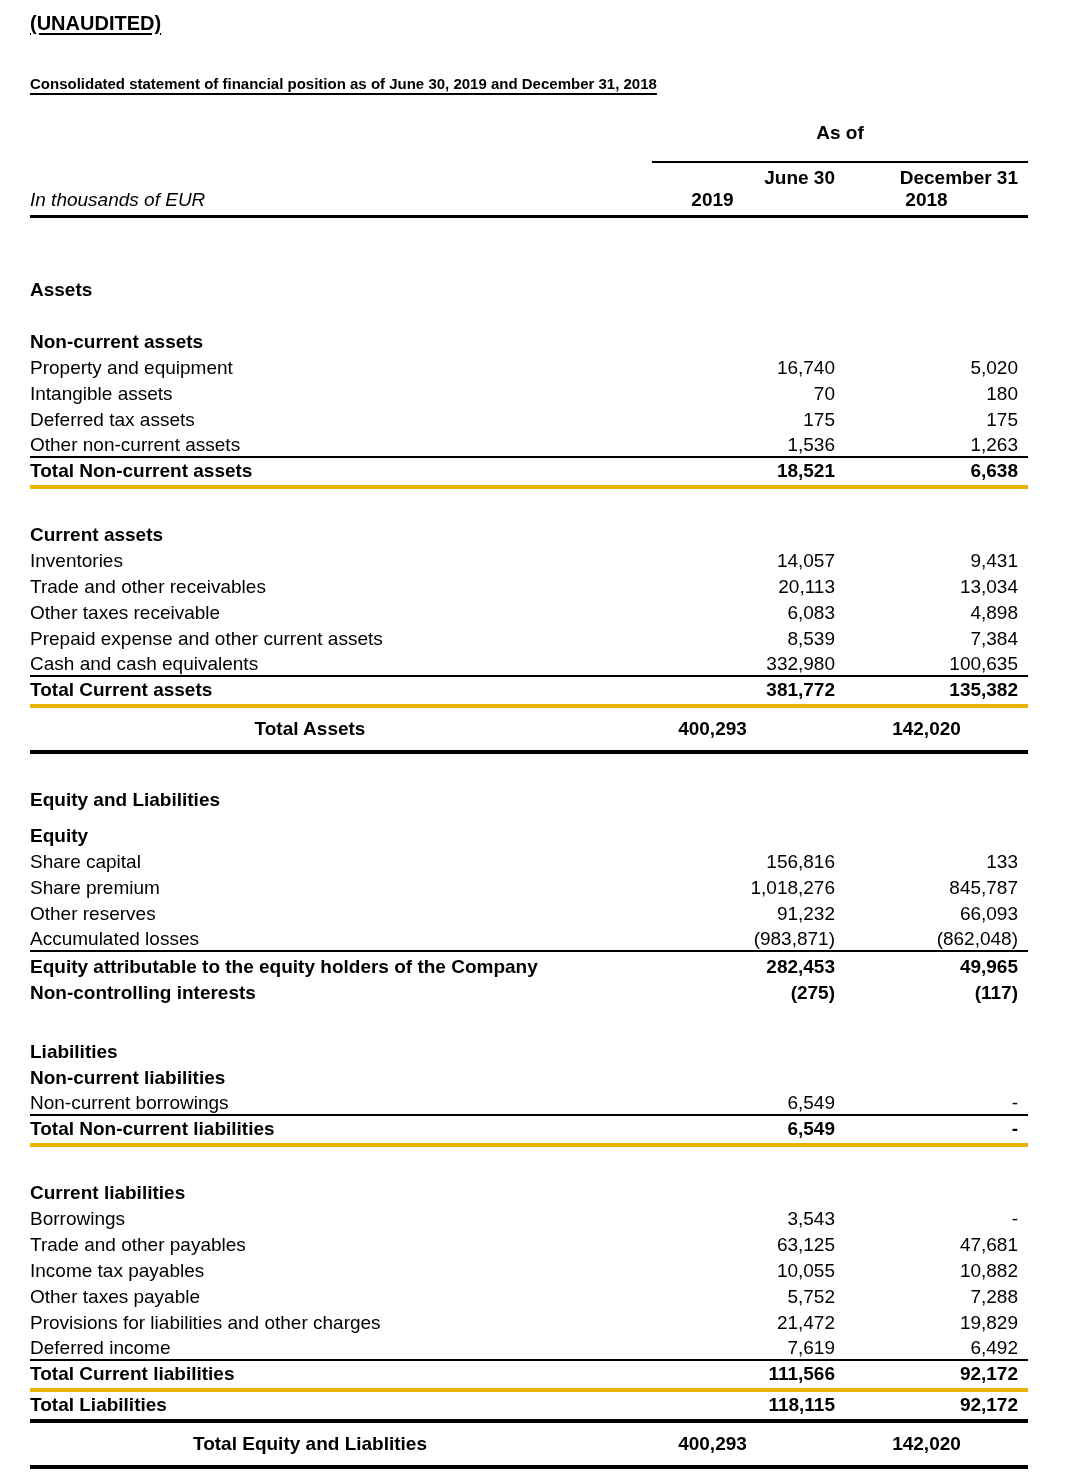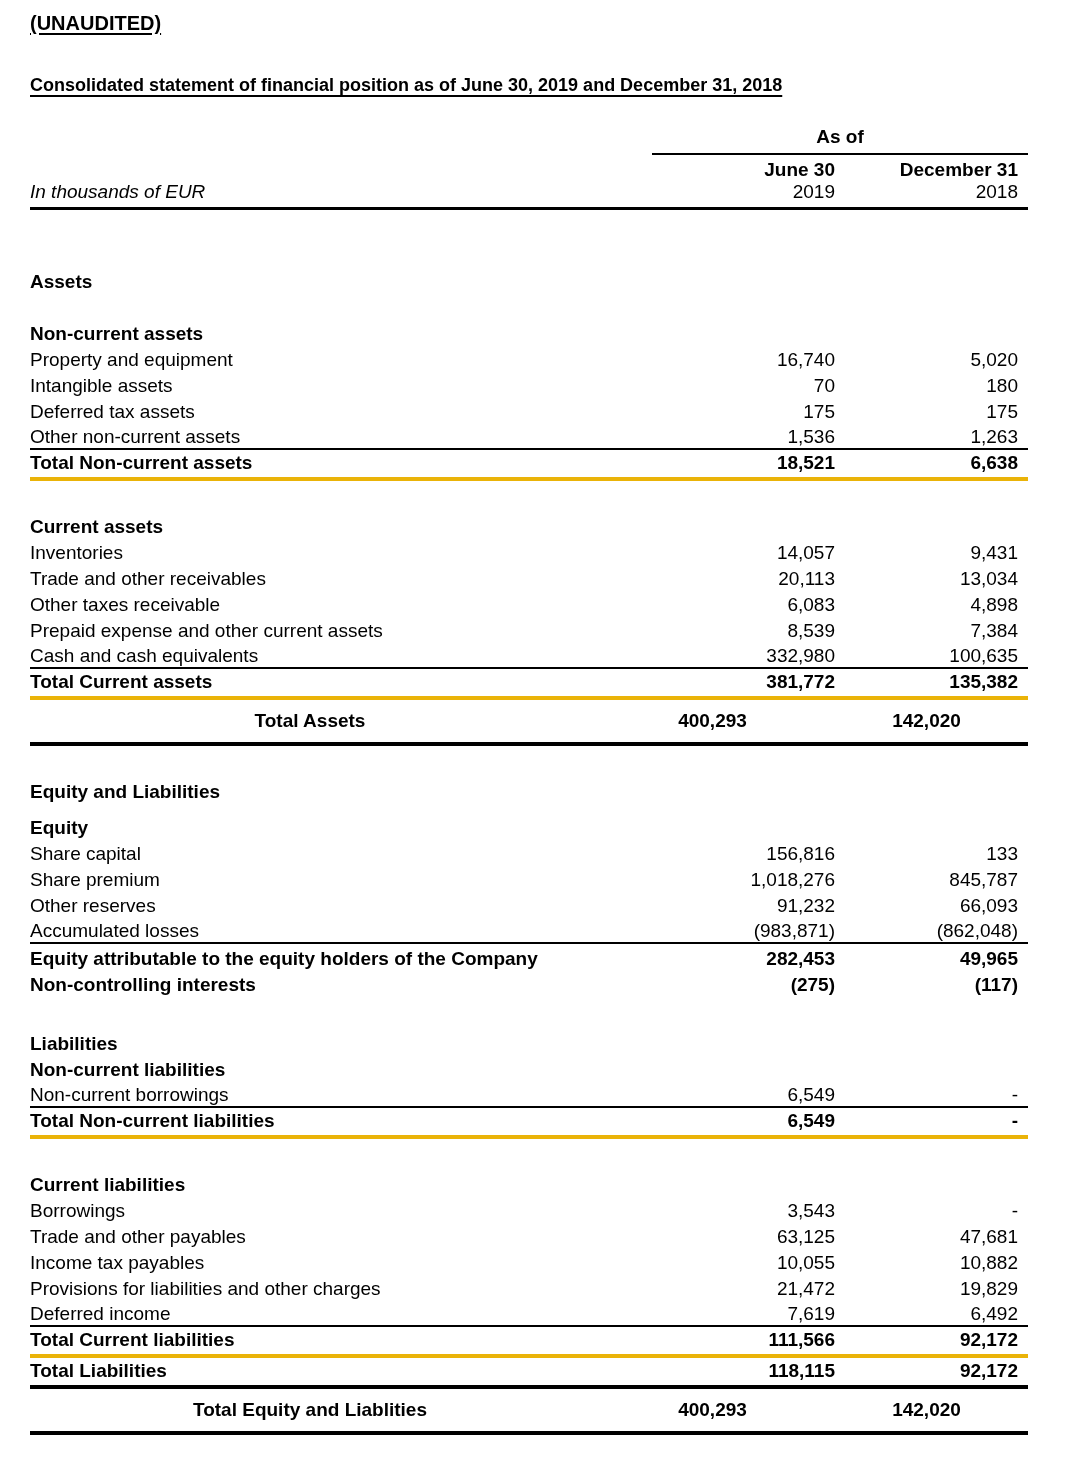--- a/index.html
+++ b/index.html
@@ -13,21 +13,21 @@
   .page { padding: 8px 52px 0 30px; }
 
   .unaudited {
     font-size: 20px; font-weight: bold;
     text-decoration: underline;
     text-underline-offset: 3px;
     text-decoration-thickness: 2px;
     padding-top: 4px;
   }
   .title {
-    font-size: 18px; font-weight: bold;
+    font-size: 15px; font-weight: bold;
     text-decoration: underline;
     text-underline-offset: 4px;
     text-decoration-thickness: 2px;
     margin-top: 40px;
   }
 
   table.fs {
     width: 998px;
     border-collapse: collapse;
     table-layout: fixed;
@@ -42,25 +42,25 @@
   td.num  { text-align: right; white-space: nowrap; }
   td.num2 { text-align: right; white-space: nowrap; padding-right: 10px; }
 
   
   tr.asof-row td { padding-bottom: 0; }
   .asof {
     margin-left: 62px;
     text-align: center;
     font-weight: bold;
     border-bottom: 2px solid #000;
-    padding-bottom: 5px;
+    padding-bottom: 17px;
   }
   tr.colhead-row td { font-weight: bold; padding-top: 4px; height: 26px; }
   tr.colhead-row2 td { border-bottom: 3px solid #000; padding-bottom: 4px; height: 26px; }
-  tr.colhead-row2 td.num, tr.colhead-row2 td.num2 { font-weight: normal; }
+  tr.colhead-row2 td.num, tr.colhead-row2 td.num2 { font-weight: bold; text-align: center; }
   td.units { font-style: italic; }
 
   
   tr.r-item td, tr.r-section td, tr.r-bold td { height: 26px; }
   tr.r-section td.label { font-weight: bold; }
   tr.r-bold td { font-weight: bold; }
 
   tr.r-subtotal td {
     font-weight: bold;
     border-top: 2px solid #000;
@@ -294,20 +294,25 @@
           <td class="label">Trade and other payables</td>
           <td class="num">63,125</td>
           <td class="num2">47,681</td>
         </tr>
         <tr class="r-item">
           <td class="label">Income tax payables</td>
           <td class="num">10,055</td>
           <td class="num2">10,882</td>
         </tr>
         <tr class="r-item">
+          <td class="label">Other taxes payable</td>
+          <td class="num">5,752</td>
+          <td class="num2">7,288</td>
+        </tr>
+        <tr class="r-item">
           <td class="label">Provisions for liabilities and other charges</td>
           <td class="num">21,472</td>
           <td class="num2">19,829</td>
         </tr>
         <tr class="r-item">
           <td class="label">Deferred income</td>
           <td class="num">7,619</td>
           <td class="num2">6,492</td>
         </tr>
         <tr class="r-subtotal">

